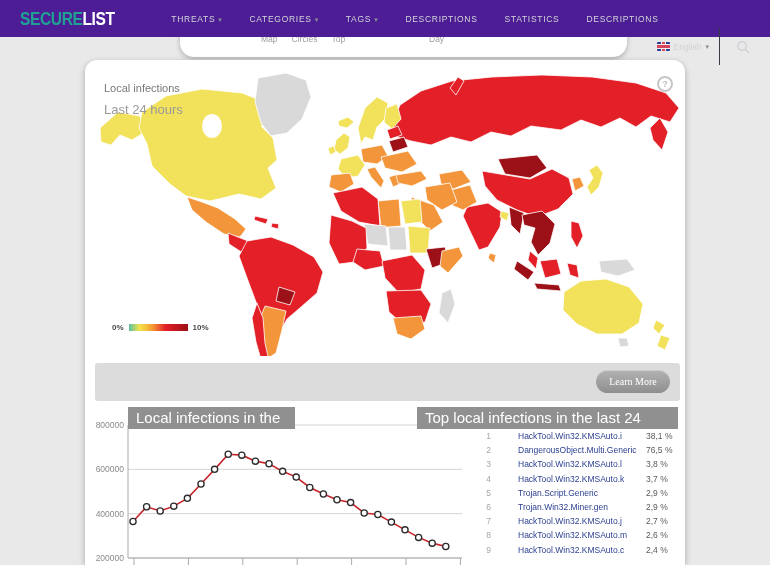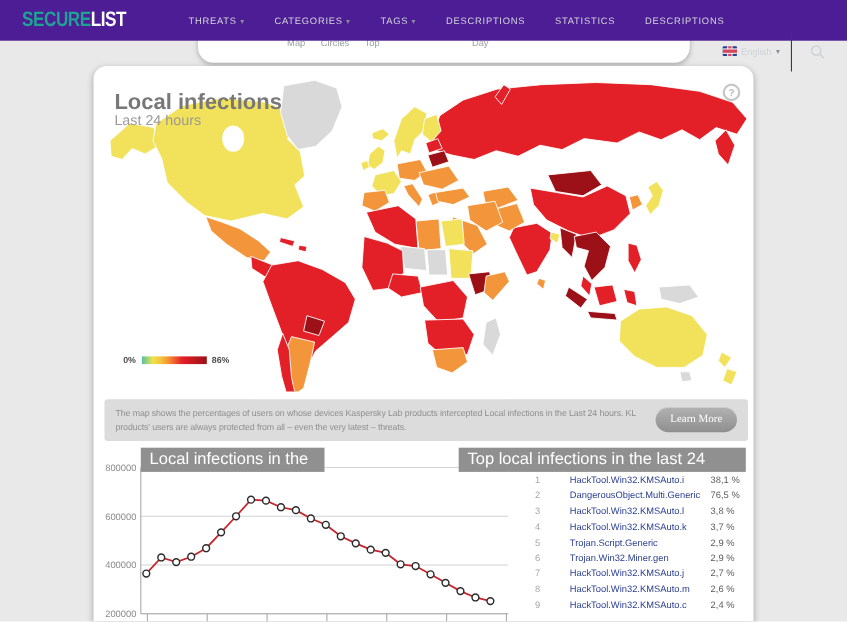--- a/index.html
+++ b/index.html
@@ -28,21 +28,21 @@
   
   .toolbar-card { position:absolute; left:180px; top:18px; width:447px; height:39px; background:#ffffff; border-radius:0 0 14px 14px; box-shadow:0 2px 5px rgba(0,0,0,0.25); z-index:10; }
   .toolbar-group { position:absolute; top:15px; display:flex; gap:14px; }
   .toolbar-group.views { left:81px;text-align:center; }
   .toolbar-group.periods { left:249px;flex-direction:column; }
   .toolbar-option { font-size:8.5px; color:#9aa0a4; cursor:pointer; line-height:12px; }
 
   
   .main-card { position:absolute; left:85px; top:60px; width:600px; height:505px; background:#ffffff; border-radius:12px 12px 0 0; box-shadow:0 2px 6px rgba(0,0,0,0.28); z-index:20; }
 
-  .map-title { position:absolute; left:19px; top:22px; font-size:20px; font-weight:700; color:#787878; z-index:5; }
+  .map-title { position:absolute; left:19px; top:22px; font-size:11px; font-weight:400; color:#787878; z-index:5; }
   .map-subtitle { position:absolute; left:19px; top:42px; font-size:13px; color:#9a9a9a; z-index:5; }
 
   .help-icon { position:absolute; right:12px; top:16px; width:16px; height:16px; border:2px solid #c6c6c6; border-radius:50%; color:#bdbdbd; font-size:9px; font-weight:700; display:flex; align-items:center; justify-content:center; cursor:pointer; z-index:6; background:#fff; }
 
   .map-svg { position:absolute; left:5px; top:6px; width:590px; height:290px; z-index:1; }
   .map-svg path { stroke:#ffffff; stroke-width:0.8; }
 
   .legend { position:absolute; left:27px; top:263px; display:flex; align-items:center; gap:5px; z-index:5; }
   .legend-label { font-size:8px; font-weight:700; color:#4a4a4a; }
   .legend-bar { width:59px; height:7px; background:linear-gradient(to right,#57bfa5 0%,#a8d374 9%,#f0e24b 17%,#f6c33c 29%,#f39334 41%,#e32028 62%,#9c1017 100%); }
@@ -180,25 +180,24 @@
     </g>
   </svg>
 
   <div class="map-title">Local infections</div>
   <div class="map-subtitle">Last 24 hours</div>
   <div class="help-icon">?</div>
 
   <div class="legend">
     <span class="legend-label">0%</span>
     <span class="legend-bar"></span>
-    <span class="legend-label">86%</span>
+    <span class="legend-label">10%</span>
   </div>
 
   <div class="info-box">
-    <div class="info-text">The map shows the percentages of users on whose devices Kaspersky Lab products intercepted Local infections in the Last 24 hours. KL products' users are always protected from all – even the very latest – threats.</div>
     <button class="learn-more">Learn More</button>
   </div>
 
   <div class="panel-header left">Local infections in the last 24 hours</div>
   <div class="panel-header right">Top local infections in the last 24 hours</div>
 
   <svg id="chart-svg" class="chart-svg" viewBox="0 0 390 150">
       <line x1="43" y1="143" x2="377" y2="143" stroke="#d4d4d4" stroke-width="1"></line>
       <text x="39" y="146" text-anchor="end" fill="#8a8a8a" font-size="8.5" font-family="Liberation Sans, sans-serif">200000</text>
       <line x1="43" y1="98.66666666666667" x2="377" y2="98.66666666666667" stroke="#d4d4d4" stroke-width="1"></line>

